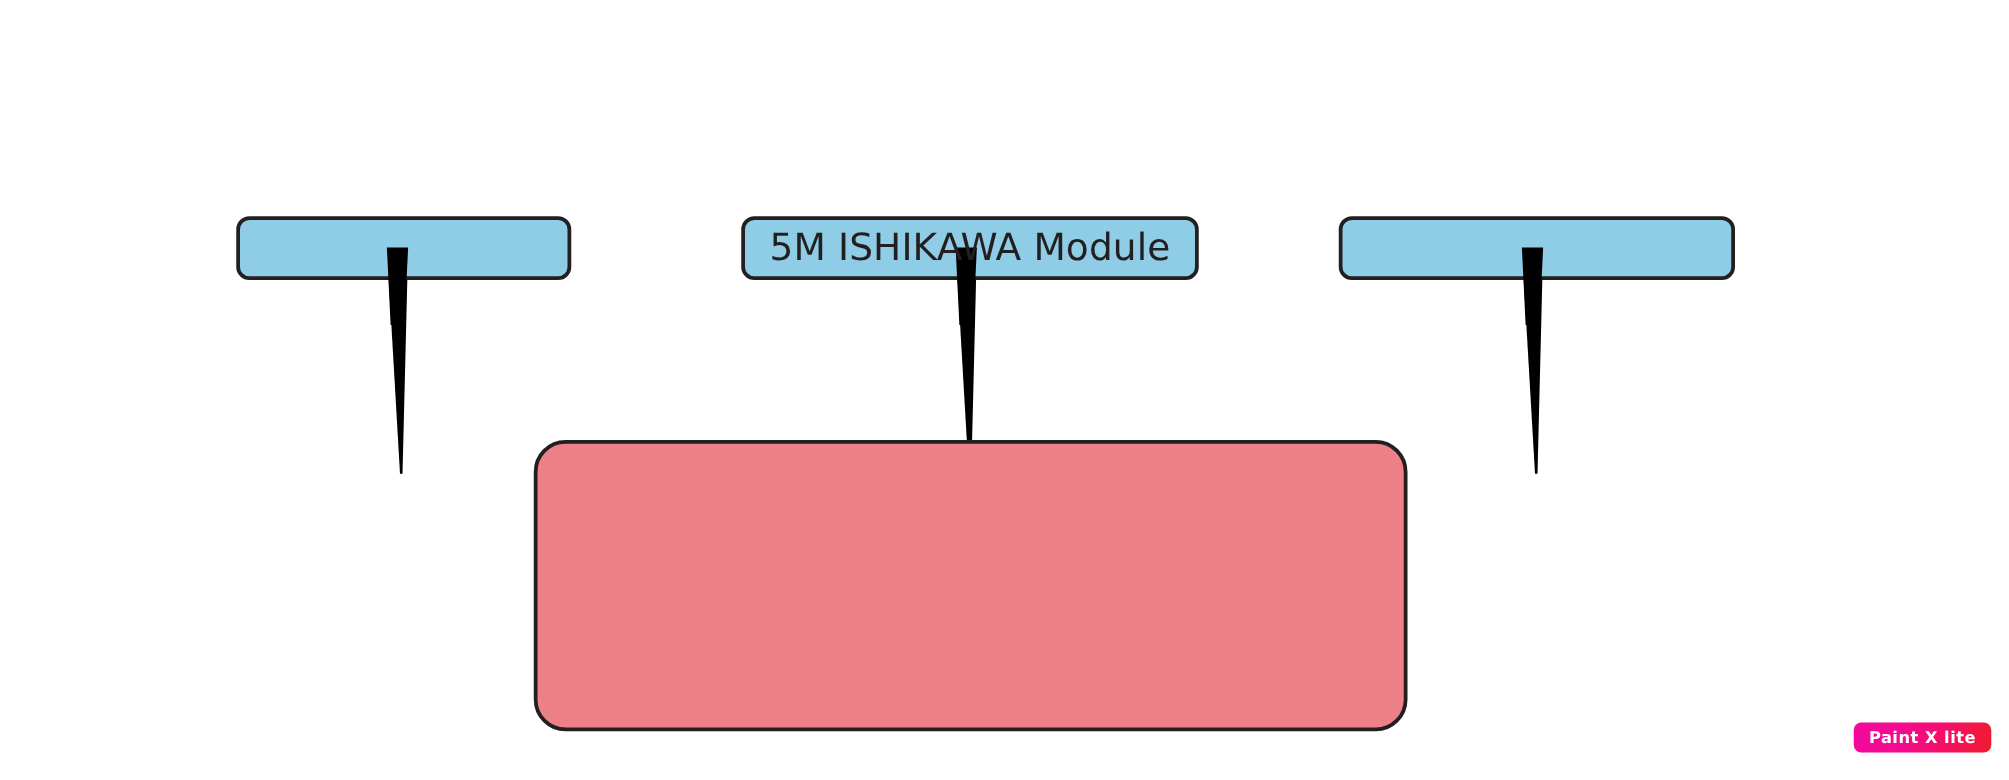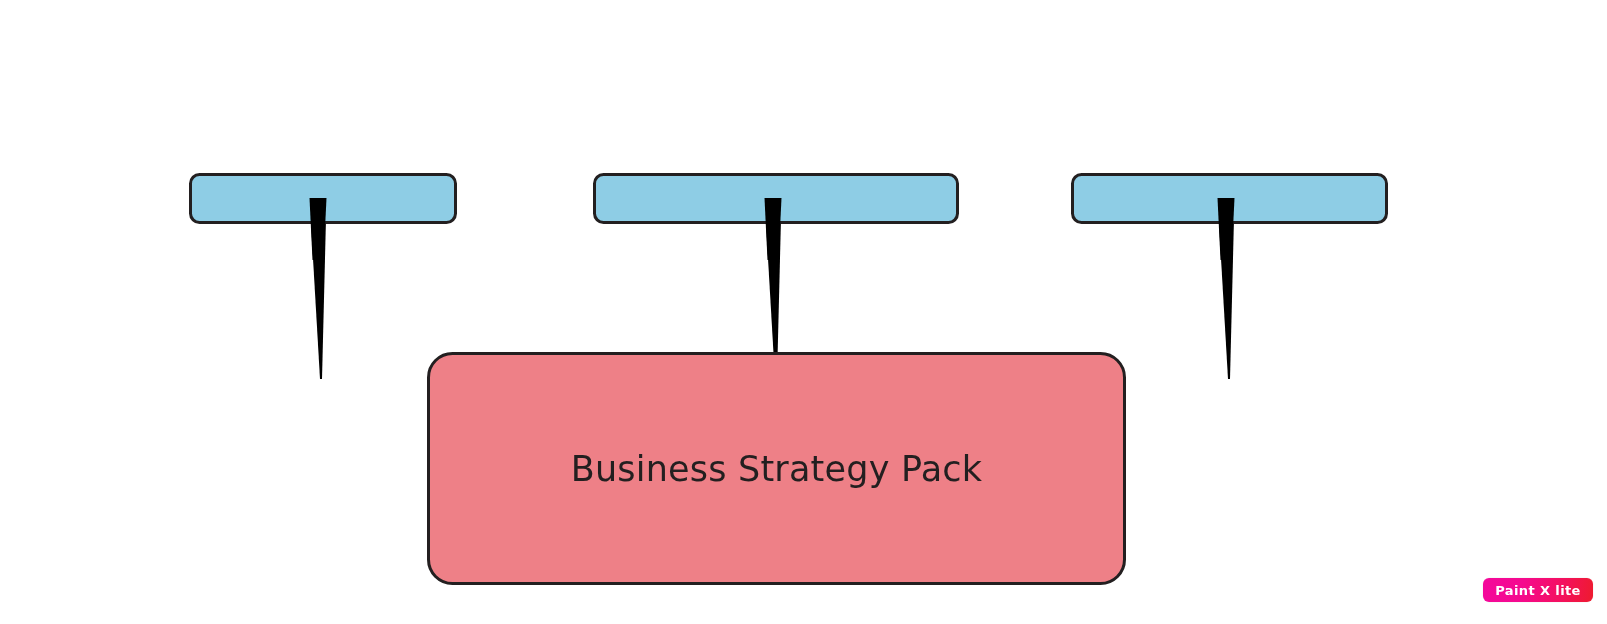--- a/index.html
+++ b/index.html
@@ -94,21 +94,21 @@
     <rect x="1072.5" y="174.5" width="314" height="48" rx="9" ry="9" fill="#8ecde5" stroke="#231f20" stroke-width="3"></rect>
 
     <g>
       <polygon points="309.5,198 326.5,198 323.5,260 312.5,260" fill="#000000"></polygon>
       <polygon points="764.5,198 781.5,198 778.5,260 767.5,260" fill="#000000"></polygon>
       <polygon points="1217.5,198 1234.5,198 1231.5,260 1220.5,260" fill="#000000"></polygon>
     </g>
   </svg>
 
 
+  <div class="node-label module-label" style="left:594px; top:174px; width:364px; height:49px;">5M ISHIKAWA Module</div>
 
 
-  <div class="node-label central-label" style="left:428px; top:353px; width:697px; height:231px;">Business Strategy Pack</div>
 
   <div id="watermark">
     <span class="wm-text">Paint X lite</span>
   </div>
 
 </div>
 
 </body></html>

